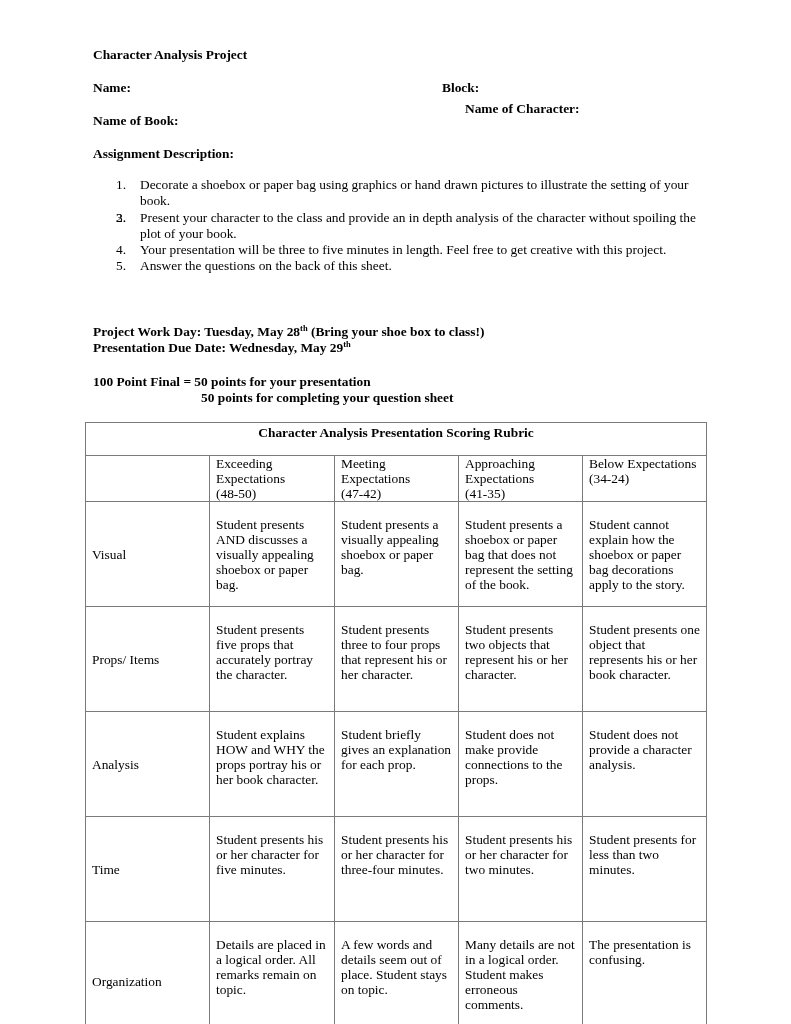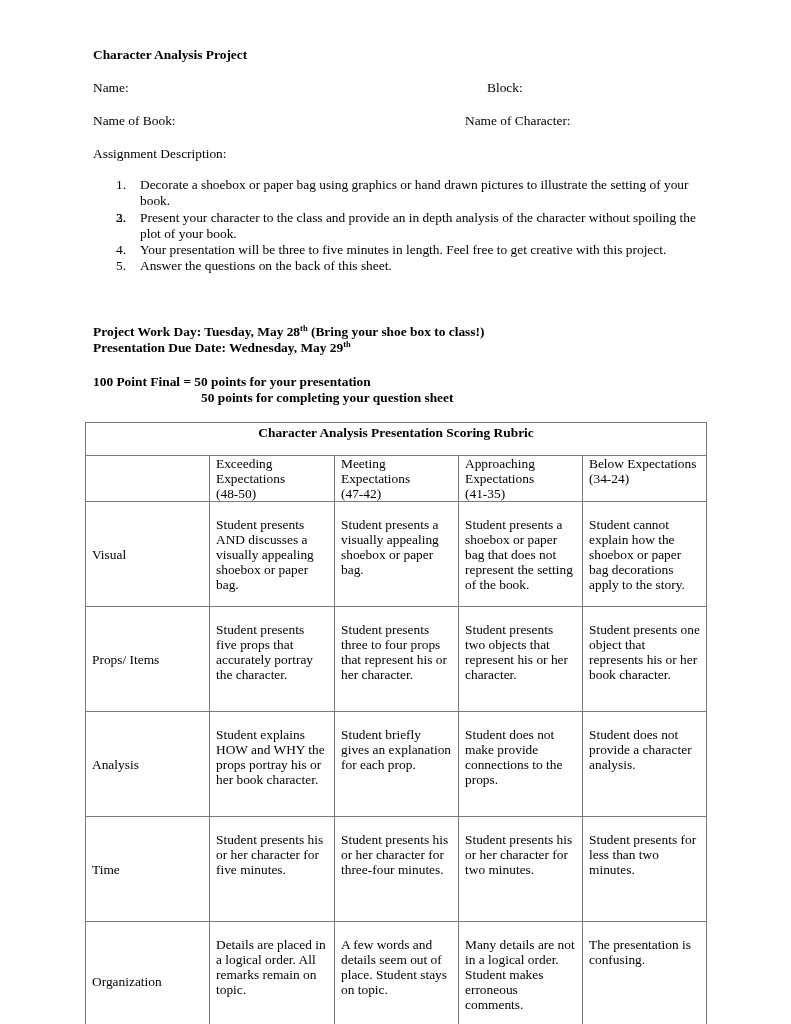--- a/index.html
+++ b/index.html
@@ -4,21 +4,21 @@
 <style>
   html, body { margin: 0; padding: 0; background: #ffffff; }
   body {
     width: 791px; height: 1024px; position: relative; overflow: hidden;
     font-family: "Liberation Serif", "DejaVu Serif", serif;
     color: #000; font-size: 13.4px; line-height: 15px;
   }
   .abs { position: absolute; }
   .b { font-weight: bold; }
   .title { left: 93px; top: 47px; }
-  .lbl { font-weight: normal; }
+  .lbl { font-weight: bold; }
   .list { left: 116px; top: 177px; width: 590px; margin: 0; padding: 0; list-style: none; }
   .list li { position: relative; padding-left: 24px; line-height: 16.3px; }
   .list li .num { position: absolute; left: 0; top: 0; }
   .dates { left: 93px; top: 324px; line-height: 16px; }
   .points { left: 93px; top: 374px; line-height: 16px; }
   .points .row2 { padding-left: 108px; }
   sup { font-size: 8.5px; line-height: 0; vertical-align: 5px; text-align: right; }
   table.rubric {
     position: absolute; left: 85px; top: 422px; width: 621px;
     border-collapse: collapse; table-layout: fixed;
@@ -31,23 +31,23 @@
   tr.body td { height: 89px; padding-top: 15px; }
   tr.body.last td { height: 103px; }
   tr.body td.rh { padding-top: 0; }
 </style>
 </head>
 <body>
 
 <div class="abs b title">Character Analysis Project</div>
 
 <div class="abs lbl" style="left:93px;top:80px;">Name:</div>
-<div class="abs lbl" style="left:487px;top:80px;">Block:</div>
+<div class="abs lbl" style="left:442px;top:80px;">Block:</div>
 <div class="abs lbl" style="left:93px;top:113px;">Name of Book:</div>
-<div class="abs lbl" style="left:465px;top:113px;text-align:right;">Name of Character:</div>
+<div class="abs lbl" style="left:465px;top:101px;text-align:right;">Name of Character:</div>
 
 <div class="abs lbl" style="left:93px;top:146px;">Assignment Description:</div>
 
 <ol class="abs list">
   <li><span class="num">1.</span><span>Decorate a shoebox or paper bag using graphics or hand drawn pictures to illustrate the setting of your book.</span></li>
   <li><span class="num">2.</span></li>
   <li><span class="num">3.</span><span>Present your character to the class and provide an in depth analysis of the character without spoiling the plot of your book.</span></li>
   <li><span class="num">4.</span><span>Your presentation will be three to five minutes in length. Feel free to get creative with this project.</span></li>
   <li><span class="num">5.</span><span>Answer the questions on the back of this sheet.</span></li>
 </ol>

